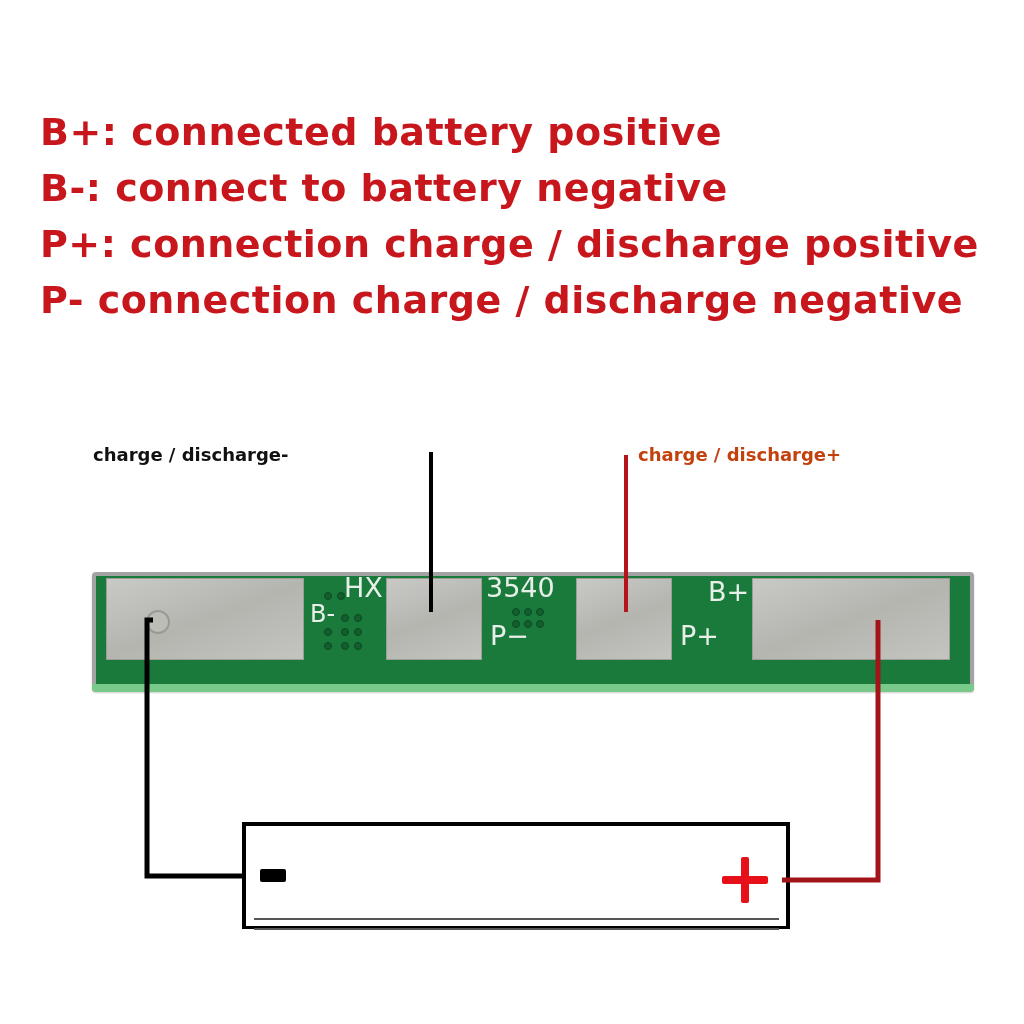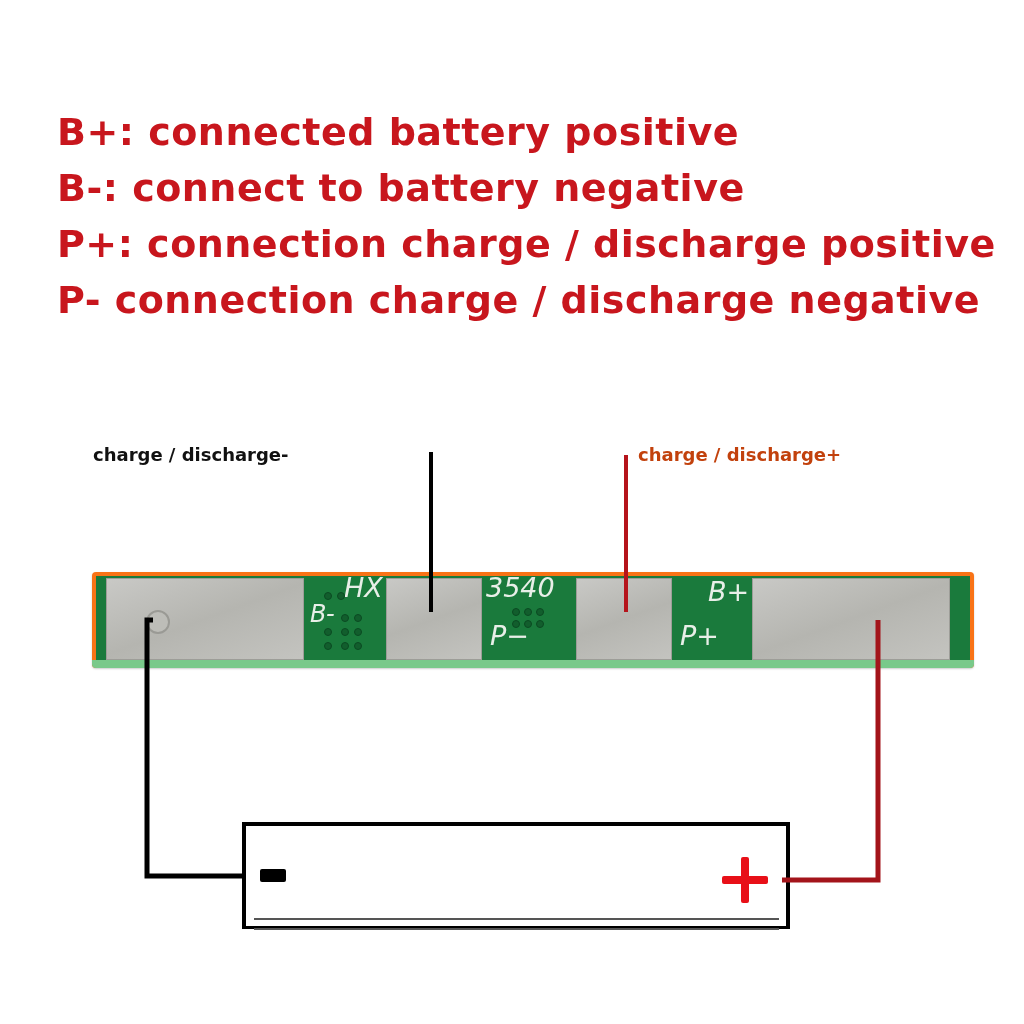--- a/index.html
+++ b/index.html
@@ -1,23 +1,23 @@
 <!DOCTYPE html>
 <html><head>
 <meta charset="utf-8">
 <style>
   html, body { margin:0; padding:0; background:#ffffff; }
   body { width:1024px; height:1024px; position:relative; overflow:hidden; font-family:"DejaVu Sans", sans-serif; }
-  .legend { position:absolute; left:40px; top:104px; color:#c8161d; font-weight:bold; font-size:38px; line-height:56px; letter-spacing:0.5px;margin-left:17px; }
+  .legend { position:absolute; left:40px; top:104px; color:#c8161d; font-weight:bold; font-size:38px; line-height:56px; letter-spacing:0.5px; }
   .legend div { white-space:nowrap; }
   .label { position:absolute; font-weight:bold; font-size:18px; white-space:nowrap; }
   .label-neg { left:93px; top:444px; color:#111; }
   .label-pos { left:638px; top:444px; color:#c2410c; }
   .wire { position:absolute; }
-  .board { position:absolute; left:92px; top:572px; width:882px; height:96px; background:#f97316; border-radius:4px; box-shadow:0 1px 2px rgba(0,0,0,0.2);font-style:italic; }
+  .board { position:absolute; left:92px; top:572px; width:882px; height:120px; background:#a3a3a3; border-radius:4px; box-shadow:0 1px 2px rgba(0,0,0,0.2); }
   .board-inner { position:absolute; left:4px; top:4px; right:4px; bottom:8px; background:#1a7a3c; }
   .board-edge { position:absolute; left:0; right:0; bottom:0; height:8px; background:#79c98a; border-radius:0 0 4px 4px; }
   .pad { position:absolute; top:2px; height:82px; background:linear-gradient(160deg,#c9c9c6,#b5b5b0 50%,#c4c4c0); box-shadow:inset 0 0 0 1px #9d9d98; }
   .silk { position:absolute; color:#e8efe8; font-size:27px; font-family:"DejaVu Sans", sans-serif; }
   .via { position:absolute; width:6px; height:6px; border-radius:50%; border:1.5px solid #0b4a22; background:#125e2d; }
   .solder { position:absolute; width:20px; height:20px; border-radius:50%; border:2px solid #9a9a95; background:#bdbdb8; }
   .battery { position:absolute; left:242px; top:822px; width:540px; height:100px; border:4px solid #000; border-bottom-width:3px; background:#fff; }
   .battery-stripes { position:absolute; left:254px; top:918px; width:525px; height:8px; border-top:2px solid #555; border-bottom:2px solid #555; }
   .minus { position:absolute; left:260px; top:869px; width:26px; height:13px; background:#000; border-radius:2px; }
   .plus { position:absolute; left:722px; top:857px; width:46px; height:46px; }

